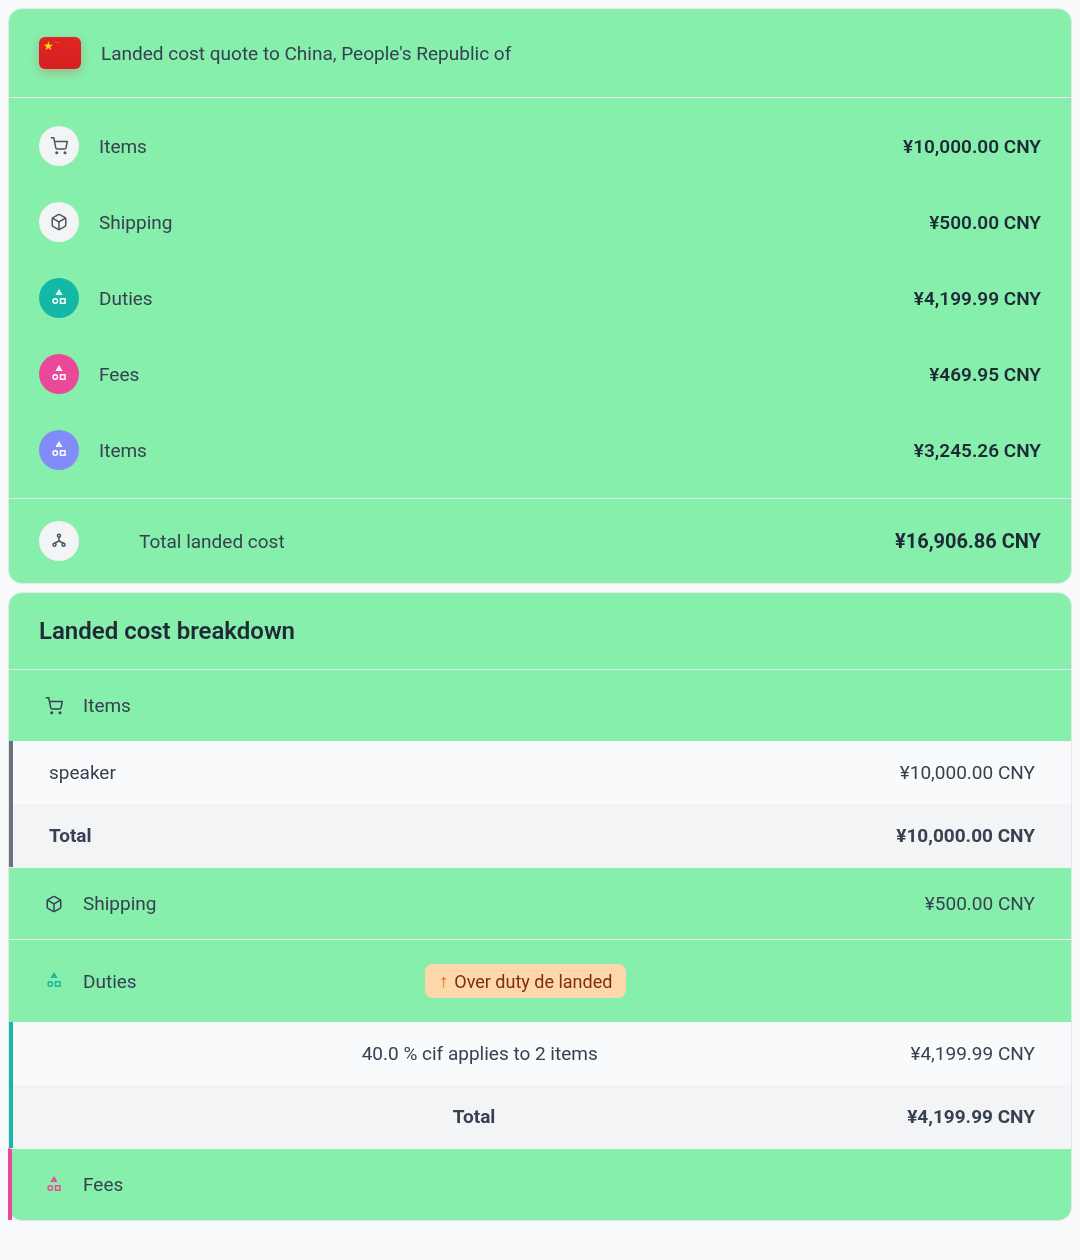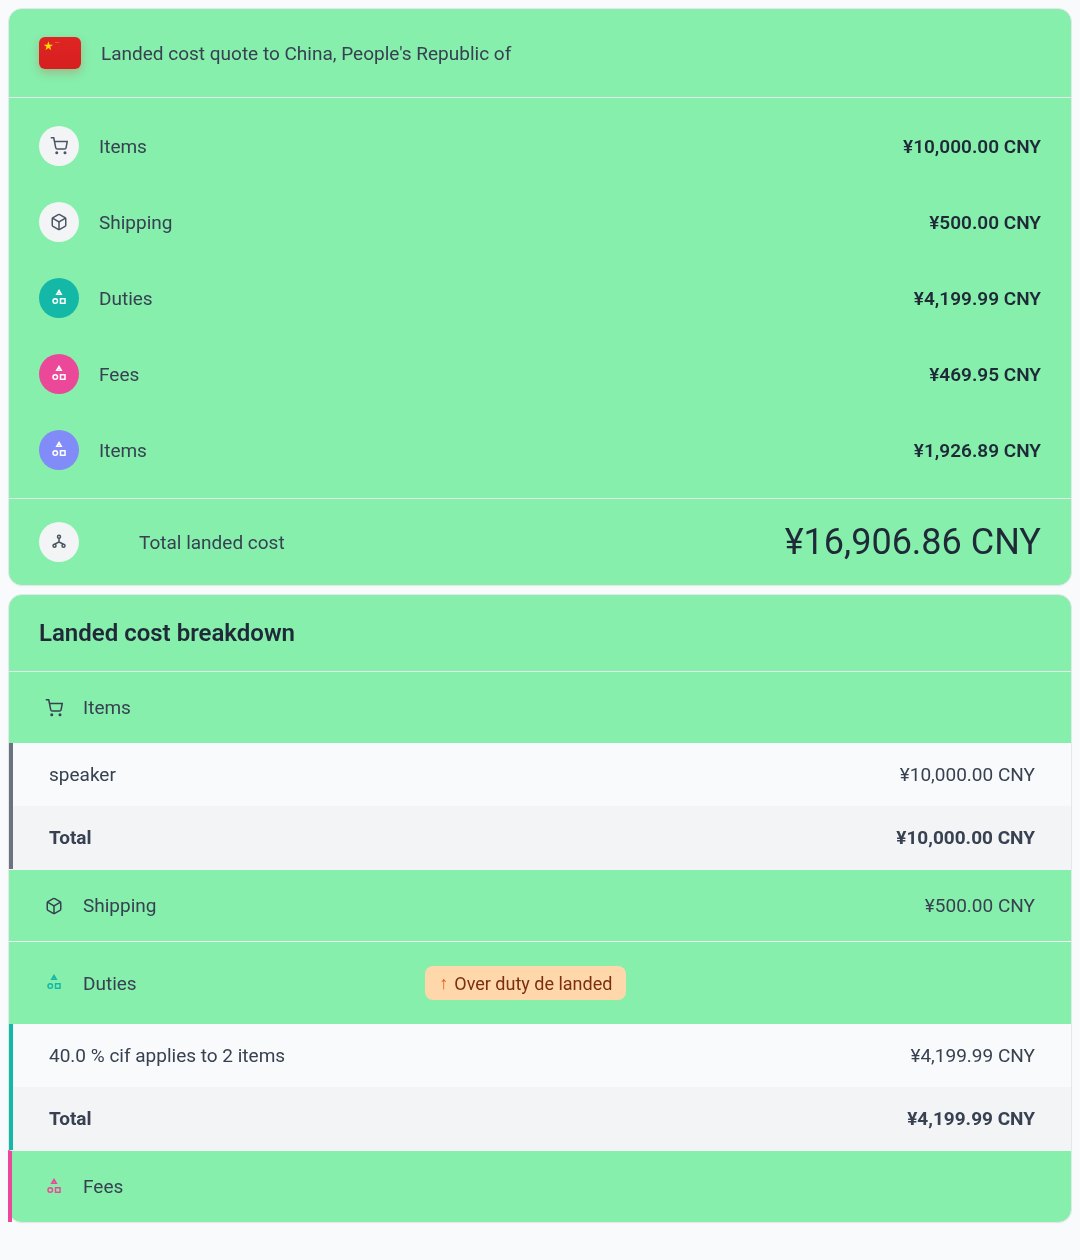--- a/index.html
+++ b/index.html
@@ -86,22 +86,22 @@
     display: flex;
     align-items: center;
     gap: 40px;
   }
   .total-label {
     font-size: 19px;
     color: #374151;
     flex: 1;
   }
   .total-value {
-    font-size: 36px;
-    font-weight: 400;
+    font-size: 20px;
+    font-weight: 700;
     color: #1f2937;
   }
   .breakdown-title {
     font-size: 24px;
     font-weight: 600;
     padding: 24px 30px;
     border-bottom: 1px solid #e5e7eb;
   }
   .breakdown-section-header {
     display: flex;
@@ -129,21 +129,21 @@
     align-items: center;
     padding: 20px 36px;
     font-size: 19px;
     border-left: 4px solid transparent;
   }
   .breakdown-row .bd-label { flex: 1; color: #374151; }
   .breakdown-row .bd-value { color: #374151; }
   .breakdown-row.light { background: #f9fafb; }
   .breakdown-row.total { background: #f3f4f6; font-weight: 700; gap: 8px; }
   .accent-gray { border-left-color: #6b7280; }
-  .accent-teal { border-left-color: #14b8a6; }
+  .accent-teal { border-left-color: #14b8a6; text-align: center; }
   .section-divider { border-top: 1px solid #f3f4f6; }
   .shipping-row {
     display: flex;
     align-items: center;
     padding: 24px 36px;
     gap: 20px;
     font-size: 19px;
     color: #374151;
     border-top: 1px solid #f3f4f6;
   }
@@ -210,21 +210,21 @@
 
     <div class="row">
       <div class="icon-circle icon-purple">
         <svg width="18" height="18" viewBox="0 0 24 24" fill="none" stroke="currentColor" stroke-width="2">
             <path d="M12 2 L15 7 L9 7 Z"></path>
             <circle cx="7" cy="16" r="3"></circle>
             <rect x="14" y="13" width="6" height="6"></rect>
           </svg>
       </div>
       <div class="row-label">Items</div>
-      <div class="row-value">¥1,926.89 CNY</div>
+      <div class="row-value">¥3,245.26 CNY</div>
     </div>
   </div>
 
   <div class="total-section">
     <div class="icon-circle icon-gray">
       <svg width="18" height="18" viewBox="0 0 24 24" fill="none" stroke="currentColor" stroke-width="2">
           <circle cx="12" cy="5" r="2"></circle>
           <circle cx="6" cy="17" r="2"></circle>
           <circle cx="18" cy="17" r="2"></circle>
           <line x1="12" y1="7" x2="12" y2="12"></line>

